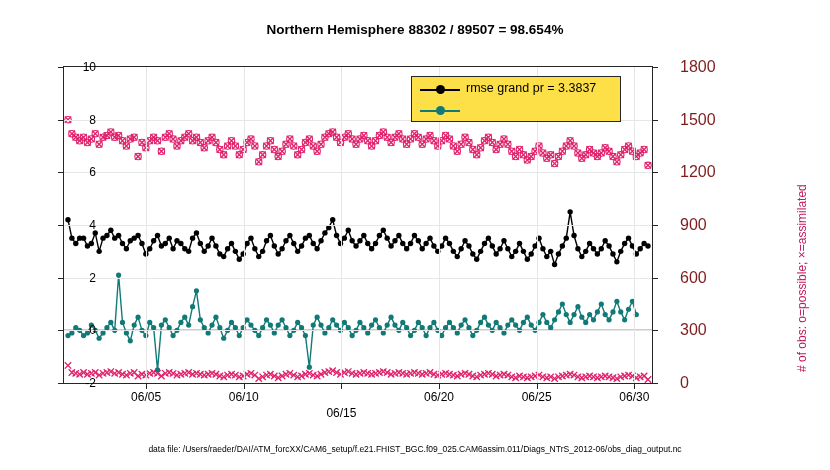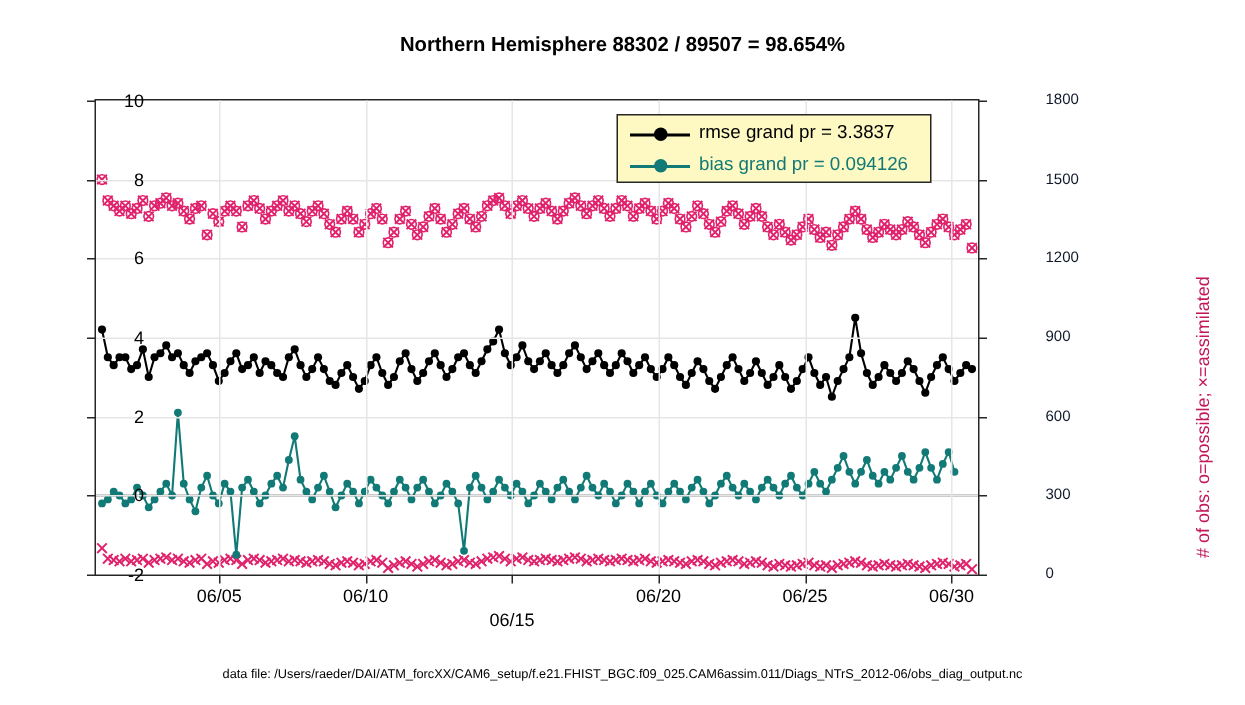--- a/index.html
+++ b/index.html
@@ -7,32 +7,32 @@
   #root{position:relative;width:830px;height:384px;}
 
   .title-block{position:absolute;left:0;top:20px;width:830px;text-align:center;}
   .title-line{font-size:13.5px;font-weight:bold;color:#000;line-height:19px;}
 
   .plot-frame{position:absolute;left:63px;top:66px;width:590px;height:318px;border:1px solid #262626;box-sizing:border-box;background:#fff;}
 
   .gridline{position:absolute;left:0;width:100%;height:1px;background:#e6e6e6;}
   .vgrid{position:absolute;top:0;height:100%;width:1px;background:#e6e6e6;}
   .ytick-l{position:absolute;left:0;width:55px;text-align:right;font-size:12px;color:#000;transform:translateY(-50%);padding-left:41px;}
-  .ytick-r{position:absolute;left:697px;width:46px;text-align:left;font-size:10px;color:#0f172a;transform:translateY(-50%);}
+  .ytick-r{position:absolute;left:680px;width:46px;text-align:left;font-size:16px;color:#7f1d1d;transform:translateY(-50%);}
   .tickmark-l{position:absolute;left:-6px;width:6px;height:1px;background:#262626;}
   .tickmark-r{position:absolute;right:-6px;width:6px;height:1px;background:#262626;}
   .tickmark-b{position:absolute;bottom:-6px;width:1px;height:6px;background:#262626;}
 
   .xtick{position:absolute;top:390px;font-size:12px;color:#000;transform:translateX(-50%);}
   .ylabel-right{position:absolute;left:795px;top:372px;transform:rotate(-90deg);transform-origin:left top;font-size:12px;color:#c2185b;white-space:nowrap;}
 
   .xlabel{position:absolute;left:0;top:404px;width:830px;text-align:center;font-size:13px;color:#000;}
   .footer{position:absolute;left:0;top:444px;width:830px;text-align:center;font-size:8.5px;color:#000;}
 
-  .legend{position:absolute;left:411px;top:76px;width:210px;height:46px;background:#fef9c3;border:1px solid #262626;box-sizing:border-box;text-align:center;}
+  .legend{position:absolute;left:411px;top:76px;width:210px;height:46px;background:#fde047;border:1px solid #262626;box-sizing:border-box;text-align:center;}
   .legend-row{position:absolute;left:0;width:100%;height:23px;}
   .legend-line{position:absolute;left:8px;top:11px;width:40px;height:2px;}
   .legend-dot{position:absolute;left:24px;top:7px;width:9px;height:9px;border-radius:50%;}
   .legend-text{position:absolute;left:54px;top:3px;font-size:12.5px;}
 
   svg.series{position:absolute;left:0;top:0;overflow:visible;}
 </style>
 </head>
 <body>
 
@@ -856,17 +856,16 @@
 
   <div class="legend">
     <div class="legend-row" style="top:1px">
       <div class="legend-line" style="background: rgb(0, 0, 0);"></div>
       <div class="legend-dot" style="background: rgb(0, 0, 0);"></div>
       <div class="legend-text" style="color: rgb(0, 0, 0);">rmse grand pr = 3.3837</div>
     </div>
     <div class="legend-row" style="top:22px">
       <div class="legend-line" style="background: rgb(17, 122, 118);"></div>
       <div class="legend-dot" style="background: rgb(17, 122, 118);"></div>
-      <div class="legend-text" style="color: rgb(17, 122, 118);">bias grand pr = 0.094126</div>
     </div>
   </div>
 
 </div>
 
 </body></html>

